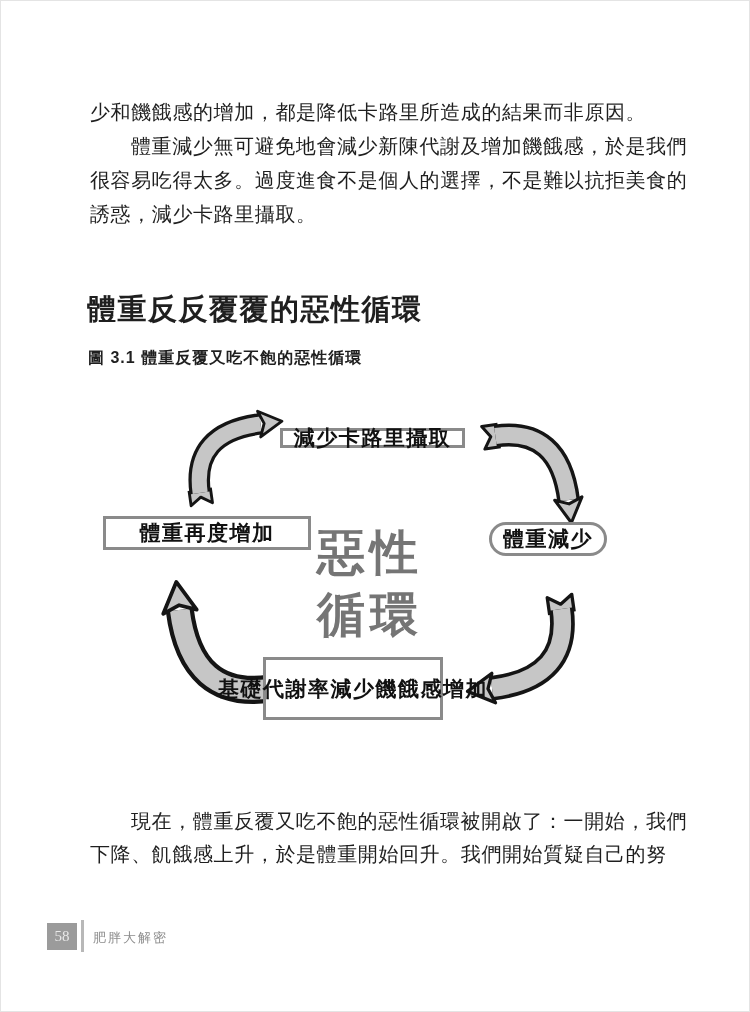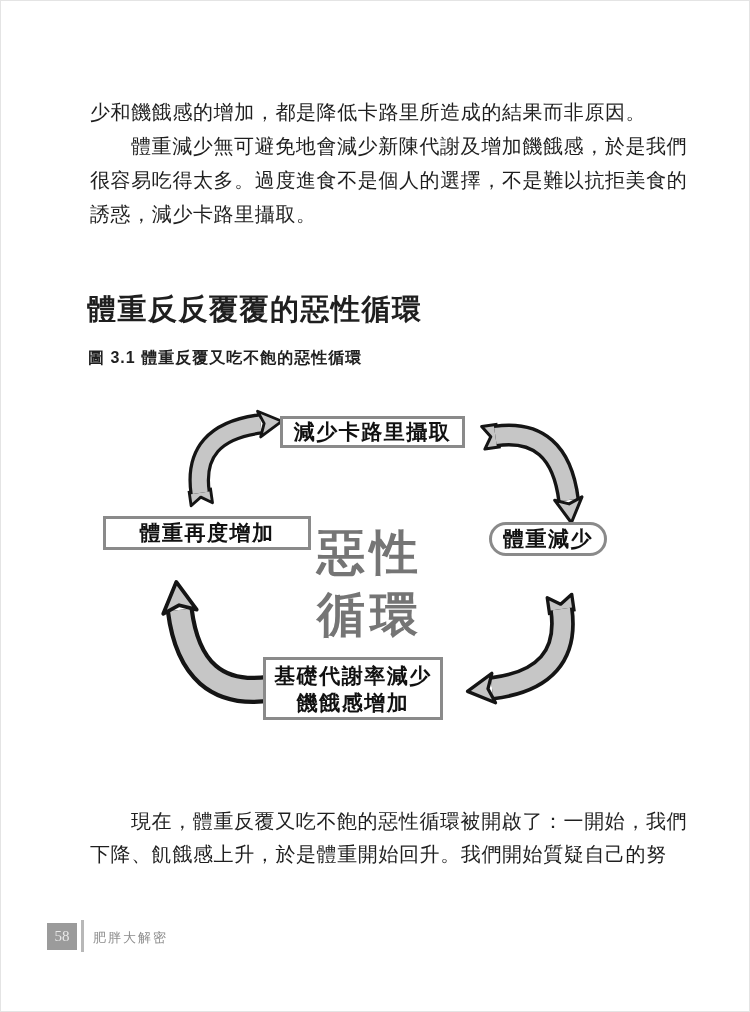--- a/index.html
+++ b/index.html
@@ -31,24 +31,24 @@
     position:absolute; left:88px; top:348px; font-size:16px; font-weight:bold;
     font-family:"Liberation Sans","DejaVu Sans",sans-serif; letter-spacing:1px; white-space:nowrap;
   }
   
   .dbox{
     position:absolute; background:var(--paper); border:3px solid var(--box-border);
     display:flex; align-items:center; justify-content:center; text-align:center;
     font-family:"Liberation Sans","DejaVu Sans",sans-serif; font-weight:bold;
     font-size:21px; letter-spacing:1.5px; color:#111; white-space:nowrap;
   }
-  .box-top{left:280px; top:416px; width:185px; height:32px;}
+  .box-top{left:280px; top:428px; width:185px; height:20px;}
   .box-right{left:489px; top:522px; width:118px; height:34px;border-radius:17px;}
   .box-left{left:103px; top:516px; width:208px; height:34px;}
-  .box-bottom{left:263px; top:657px; width:180px; height:63px; flex-direction:column; line-height:27px;}
+  .box-bottom{left:263px; top:657px; width:180px; height:63px; flex-direction:row; line-height:27px;}
   .center-label{
     position:absolute; left:300px; top:522px; width:140px; text-align:center;
     font-family:"Liberation Sans","DejaVu Sans",sans-serif; font-weight:bold;
     font-size:48px; line-height:62px; letter-spacing:5px; color:var(--center-text); white-space:nowrap;
   }
   
   .arrow{position:absolute;}
   .arrow-tl{left:170px; top:398px; width:115px; height:115px;}
   .arrow-tr{left:474px; top:404px; width:122px; height:122px; transform:rotate(90deg);}
   .arrow-br{left:464px; top:586px; width:132px; height:132px; transform:rotate(180deg);}

